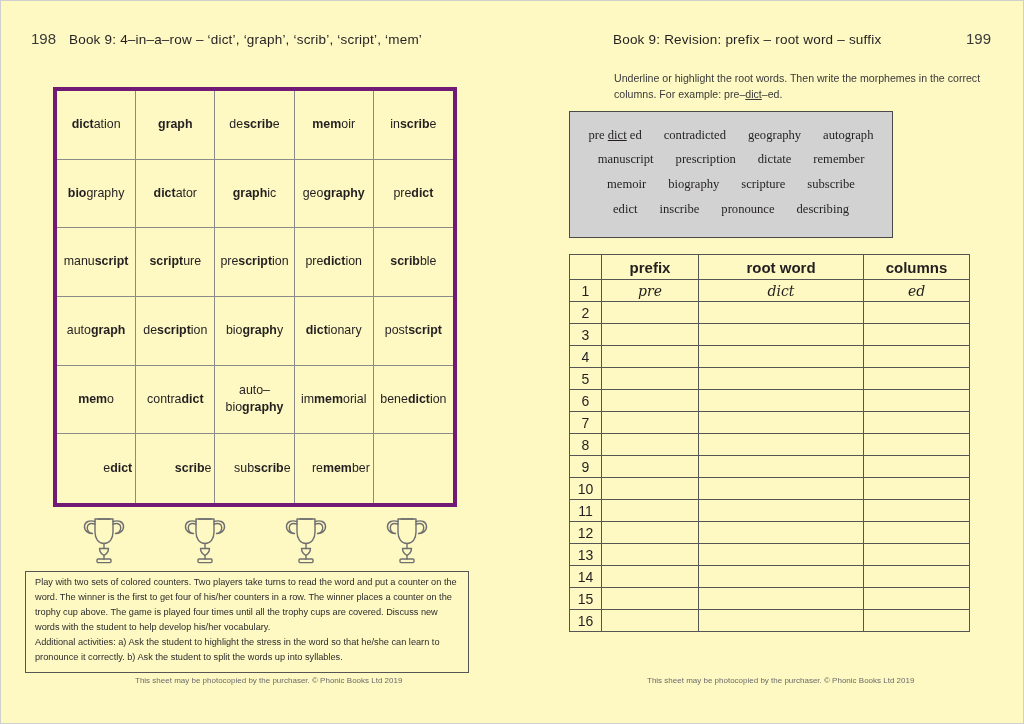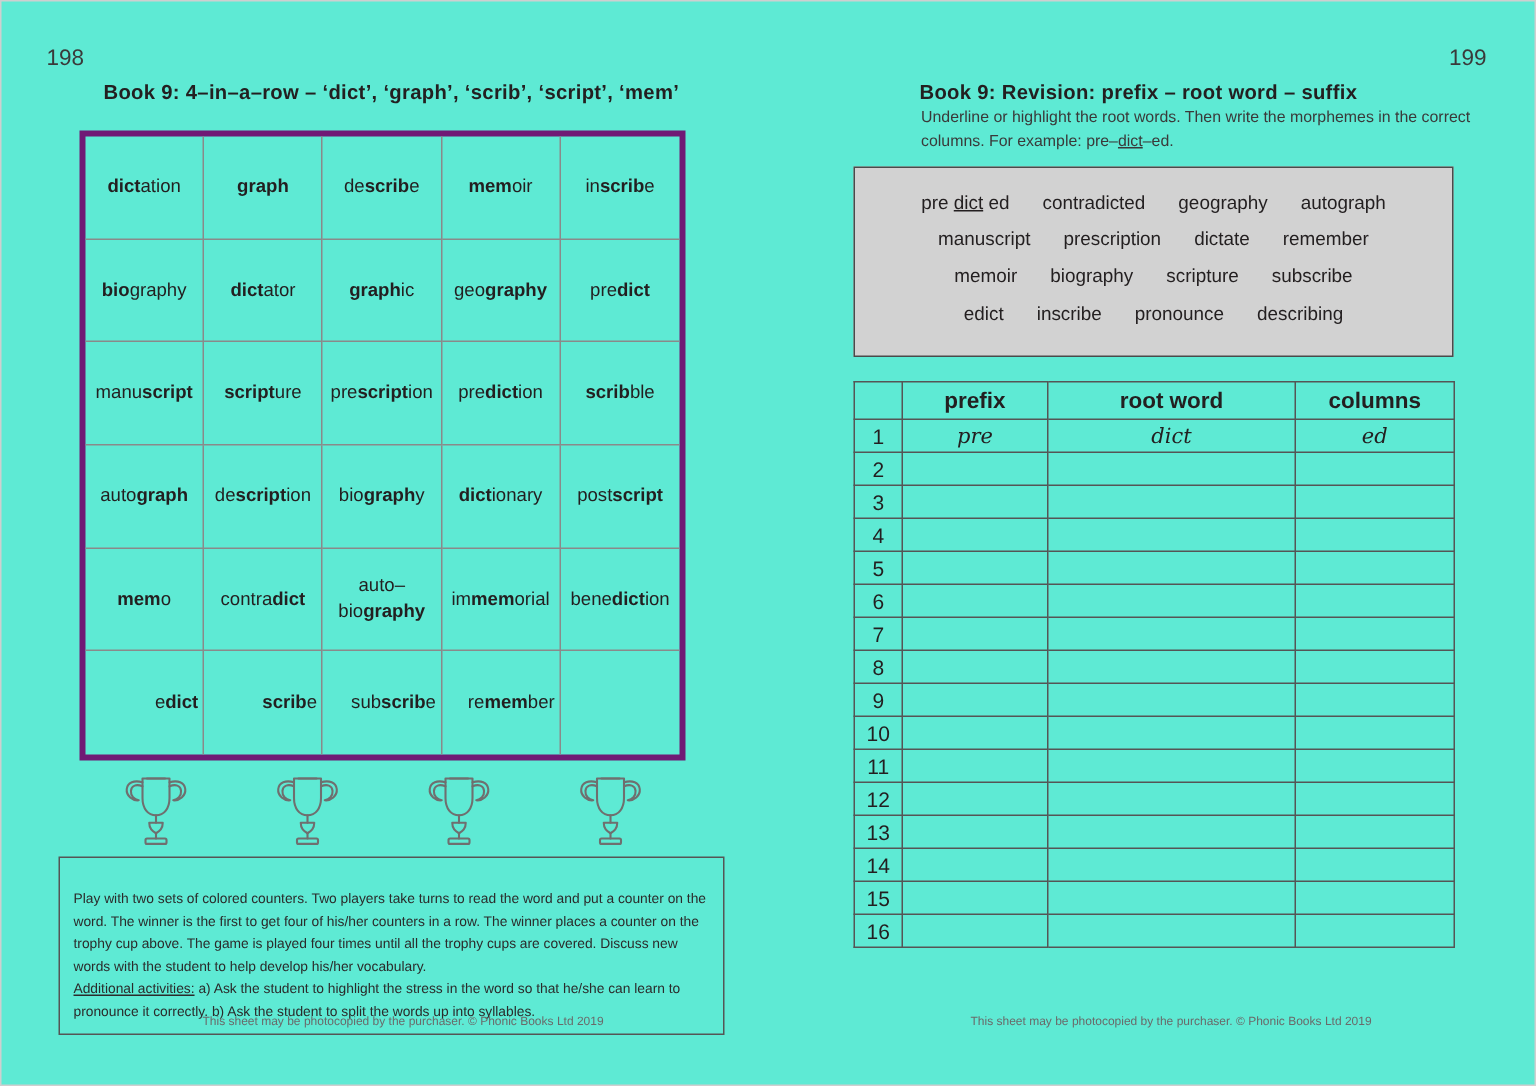--- a/index.html
+++ b/index.html
@@ -14,31 +14,30 @@
     font-family: "Liberation Sans", sans-serif;
     color: #231f20;
   }
 
   #page {
     position: relative;
     width: 1024px;
     height: 724px;
     box-sizing: border-box;
     border: 1px solid #cfcfcf;
-    background: #5eead4;
+    background: #fef9c3;
   }
 
   
   .hdr {
     position: absolute;
-    font-weight: bold;
+    font-weight: normal;
     font-size: 13.5px;
     letter-spacing: 0.2px;
     white-space: nowrap;
-    margin-top: 22px;
   }
   .pgnum {
     position: absolute;
     font-size: 15px;
     color: #3a3a3a;
     white-space: nowrap;
   }
   #left-page-number { left: 30px;  top: 29px; }
   #left-header      { left: 68px;  top: 31px; }
   #right-header     { left: 612px; top: 31px; }
@@ -83,42 +82,43 @@
     height: 56px;
     display: flex;
     justify-content: space-around;
     align-items: center;
   }
   .trophy { width: 48px; height: 52px; }
 
   
   #instructions {
     position: absolute;
-    left: 38px;
+    left: 24px;
     top: 570px;
     width: 444px;
     box-sizing: border-box;
     border: 1px solid #555555;
-    padding: 20px 9px 8px 9px;
+    padding: 3px 9px 8px 9px;
     font-size: 9.2px;
     line-height: 1.62;
     color: #2b2b2b;
   }
-  #instructions .u { text-decoration: underline; }
+  #instructions .u { }
 
   
   #wordbank {
     position: absolute;
     left: 568px;
     top: 110px;
-    width: 400px;
+    width: 324px;
     box-sizing: border-box;
     background: #d2d2d2;
     border: 1px solid #4a4a4a;
     padding: 11px 14px 15px 14px;
+    font-family: Liberation Serif, serif;
   }
   .wb-row {
     display: flex;
     justify-content: center;
     gap: 22px;
     font-size: 12.6px;
     line-height: 1.1;
     padding: 5.5px 0;
     color: #231f20;
     white-space: nowrap;

